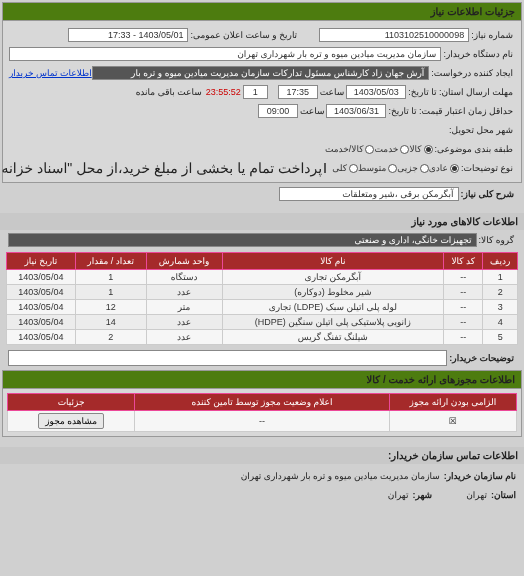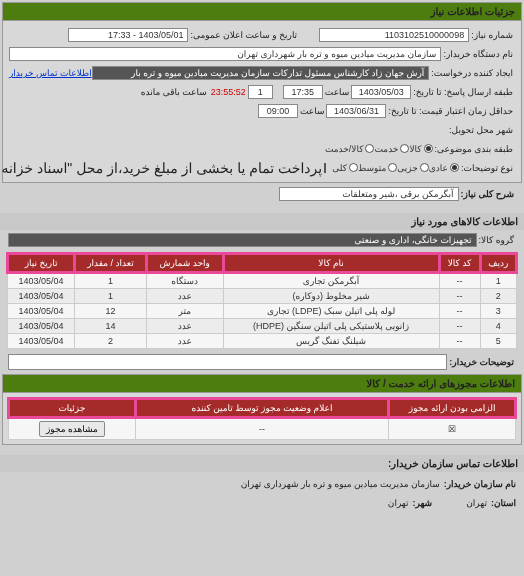--- a/index.html
+++ b/index.html
@@ -28,36 +28,36 @@
   border: 1px solid #888;
   padding: 1px 4px;
   font-size: 9px;
   min-height: 14px;
   display: inline-flex;
   align-items: center;
 }
 .val-blue { color: #0033cc; font-size: 9px; padding: 0 2px; }
 .link-blue { color: #0033cc; text-decoration: underline; cursor: pointer; font-size: 9px; }
 .small-box { background:#fff; border:1px solid #888; padding:1px 3px; font-size:9px; min-width:60px; display:inline-block; text-align:center; }
-.radio-group { display:inline-flex; align-items:flex-start; gap:2px; font-size:9px; }
+.radio-group { display:inline-flex; align-items:flex-end; gap:2px; font-size:9px; }
 .radio-dot {
   width:9px; height:9px; border:1px solid #555; border-radius:50%;
   display:inline-flex; align-items:center; justify-content:center; background:#fff;
 }
 .radio-dot.sel::after { content:""; width:5px; height:5px; background:#333; border-radius:50%; }
 .checkbox { width:10px; height:10px; border:1px solid #555; background:#fff; display:inline-block; }
 .countdown { color:#c00; font-size:9px; padding:0 2px; }
 .section-title {
   font-weight:bold; font-size:10px; color:#222;
   padding:3px 6px; background:#c8c8c8;margin-top:10px;
 }
 table { width:100%; border-collapse:collapse; font-size:9px; }
 th {
   background:#a52a2a; color:#fff; padding:3px 2px; font-weight:normal;
-  border:3px solid #ec4899; text-align:center;
+  border:1px solid #ec4899; text-align:center;
 }
 td {
   background:#f6f6f6; padding:2px; border:1px solid #ccc; text-align:center;
 }
 tr:nth-child(even) td { background:#ececec; }
 .watermark-area { position:relative; }
 .btn {
   background:#e8e8e8; border:1px solid #888; padding:2px 6px;
   font-size:9px; cursor:pointer; border-radius:2px;
 }
@@ -84,21 +84,21 @@
       <span class="val" style="flex:1">سازمان مدیریت میادین میوه و تره بار شهرداری تهران</span>
     </div>
 
     <div class="row compact">
       <span class="lbl">ایجاد کننده درخواست:</span>
       <span class="val" style="flex:1;background:#555;color:#fff">آرش جهان زاد کارشناس مسئول تدارکات سازمان مدیریت میادین میوه و تره بار</span>
       <span class="link-blue">اطلاعات تماس خریدار</span>
     </div>
 
     <div class="row">
-      <span class="lbl">طبقه ارسال پاسخ: تا تاریخ:</span>
+      <span class="lbl">مهلت ارسال استان: تا تاریخ:</span>
       <span class="small-box">1403/05/03</span>
       <span class="lbl">ساعت</span>
       <span class="small-box" style="min-width:40px">17:35</span>
       <span style="flex:0 0 10px"></span>
       <span class="small-box" style="min-width:25px">1</span>
       <span class="countdown">23:55:52</span>
       <span class="lbl">ساعت باقی مانده</span>
     </div>
 
     <div class="row">

